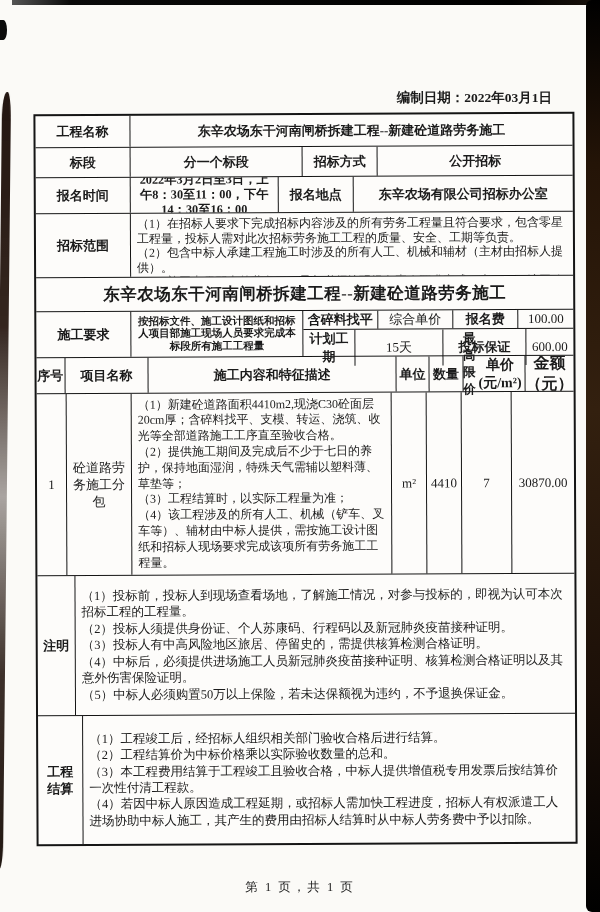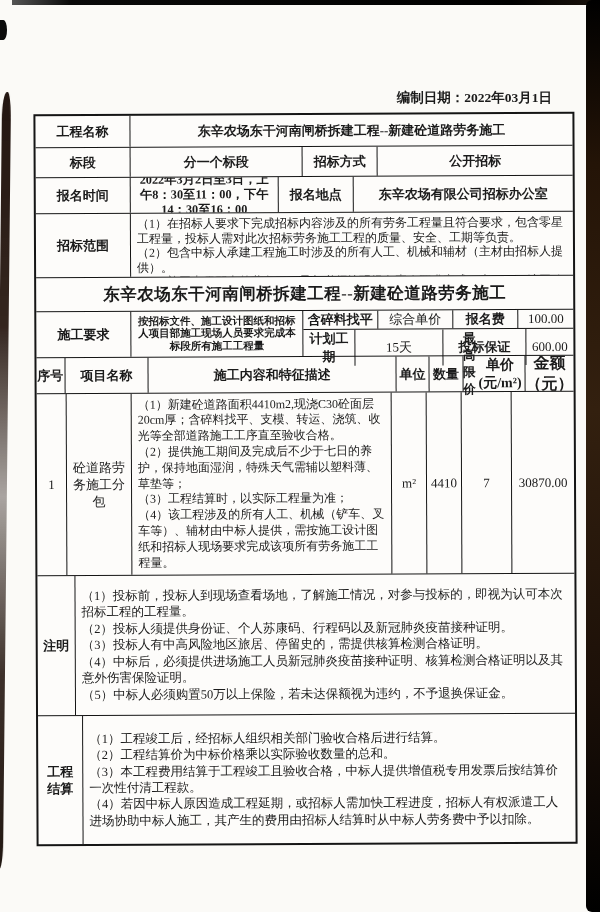--- a/index.html
+++ b/index.html
@@ -166,14 +166,15 @@
       <div class="cell para grow lastc" style="justify-content:center">
         <p>（1）工程竣工后，经招标人组织相关部门验收合格后进行结算。</p>
         <p>（2）工程结算价为中标价格乘以实际验收数量的总和。</p>
         <p>（3）本工程费用结算于工程竣工且验收合格，中标人提供增值税专用发票后按结算价一次性付清工程款。</p>
         <p>（4）若因中标人原因造成工程延期，或招标人需加快工程进度，招标人有权派遣工人进场协助中标人施工，其产生的费用由招标人结算时从中标人劳务费中予以扣除。</p>
       </div>
     </div>
 
   </div>
 
+  <div class="page-footer">第 1 页，共 1 页</div>
 
 </div>
 
 </body></html>

